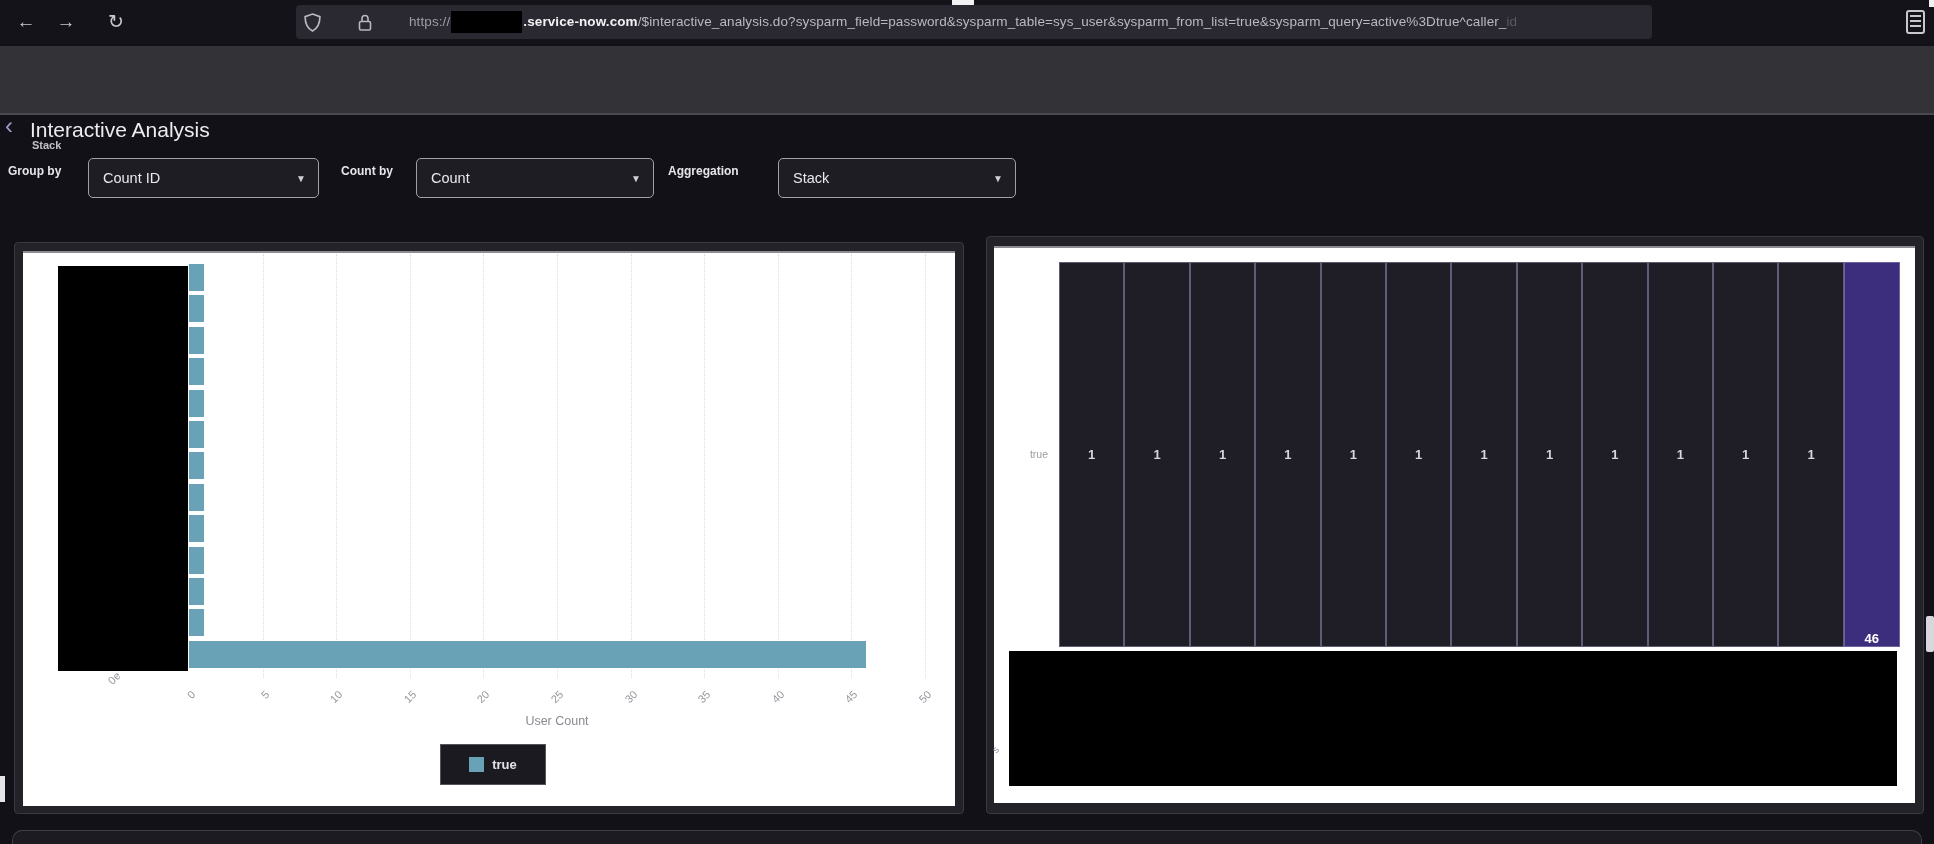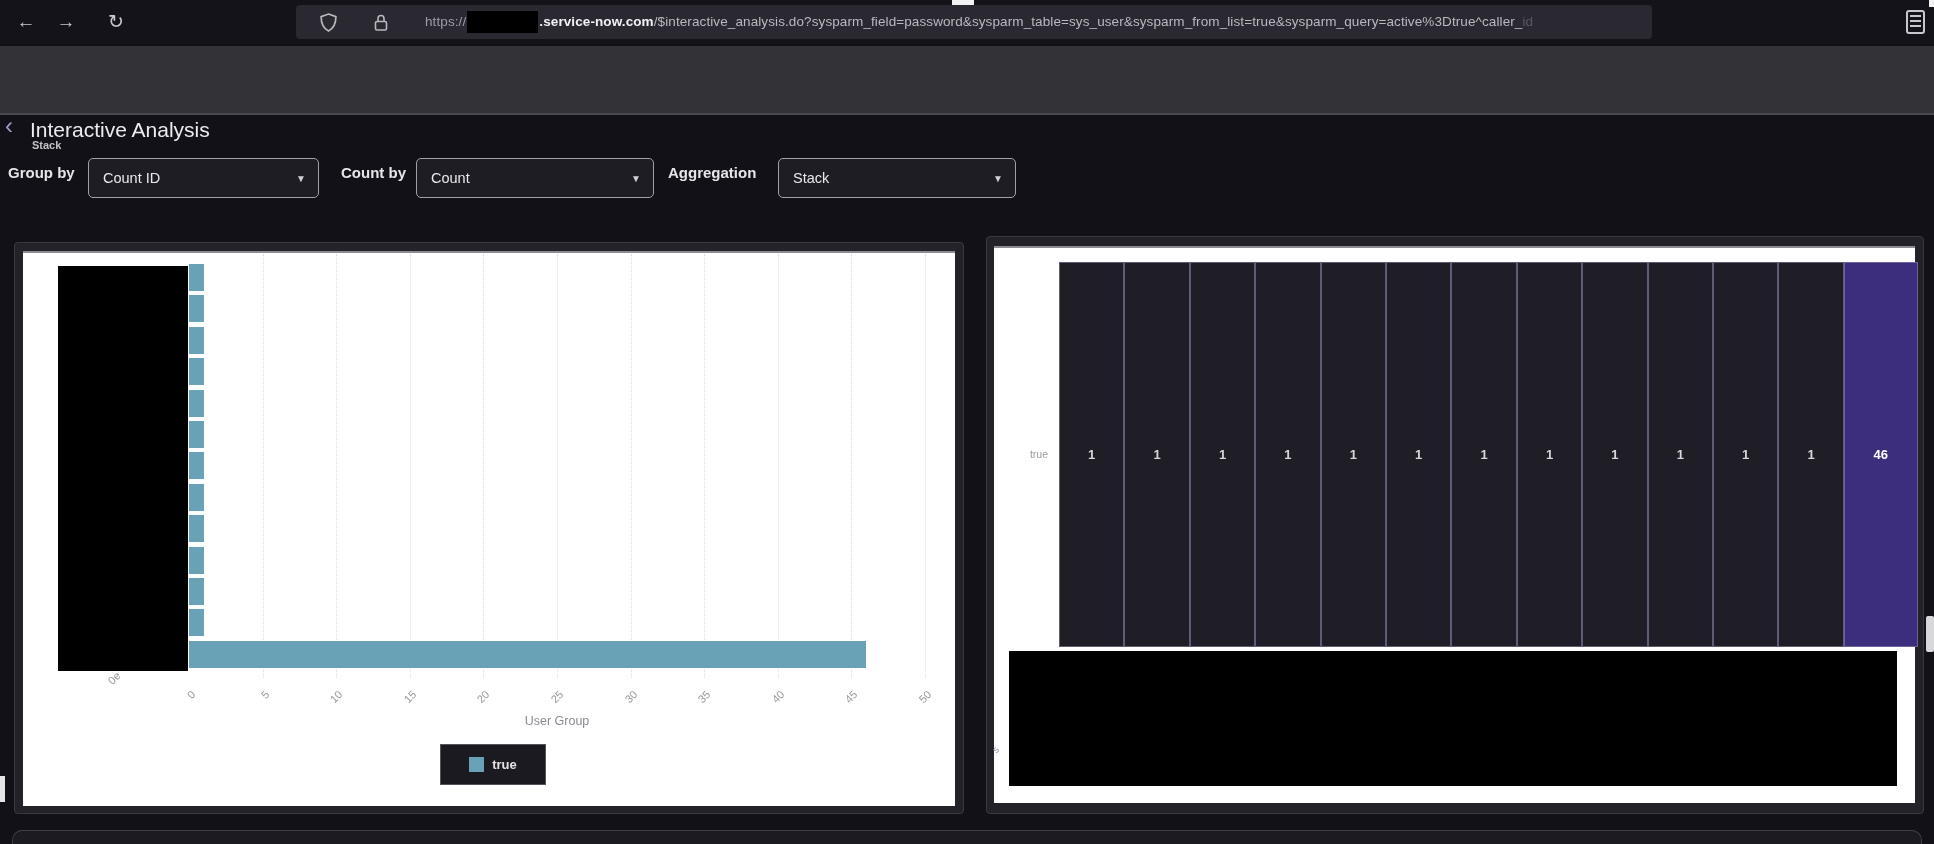--- a/index.html
+++ b/index.html
@@ -6,39 +6,39 @@
   #stage{position:relative;width:1934px;height:844px;overflow:hidden;
          font-family:"Liberation Sans",sans-serif;background:#121117;}
   .abs{position:absolute;}
 
   
   #toolbar{left:0;top:0;width:1934px;height:44px;background:#141319;}
   .nav-ico{color:#c9c9cf;font-size:19px;line-height:44px;text-align:center;width:28px;top:0;cursor:default;}
   #tab-notch{left:952px;top:0;width:22px;height:7px;background:#f2f2f4;border-radius:0 0 3px 3px;}
   #tab-notch2{left:1929px;top:0;width:5px;height:7px;background:#f2f2f4;}
   #urlbar{left:296px;top:5px;width:1356px;height:34px;background:#2a2931;border-radius:4px;
-          display:flex;align-items:center;padding:0 24px;box-sizing:border-box;overflow:hidden;gap:28px;}
+          display:flex;align-items:center;padding:0 8px;box-sizing:border-box;overflow:hidden;gap:28px;}
   #urlbar svg{flex:0 0 auto;margin-right:9px;}
   .url-txt{white-space:nowrap;font-size:13.5px;letter-spacing:.1px;}
   .u-proto{color:#9d9da5;}
   .u-redact{display:inline-block;width:71px;height:22px;background:#000;vertical-align:middle;margin:0 1px;}
   .u-domain{color:#f2f2f5;font-weight:bold;}
   .u-path{color:#b9b9c1;}
   .u-tail{color:#5b5a63;}
   #reader-ico{left:1906px;top:10px;width:15px;height:20px;border:2px solid #c7c7cd;border-radius:3px;}
   #reader-ico i{display:block;height:2px;background:#c7c7cd;margin:3px 2px 0 2px;}
 
   
   #appheader{left:0;top:46px;width:1934px;height:67px;background:#323237;border-bottom:2px solid #4a494f;}
   #back-chev{left:5px;top:68px;color:#9b9bd0;font-size:24px;line-height:24px;cursor:default;}
   #page-title{left:30px;top:56px;color:#ececef;font-size:21px;margin-top:16px;}
   #page-subtitle{left:32px;top:93px;color:#c2c2c7;font-size:11px;font-weight:bold;}
 
   
-  .flt-label{top:164px;color:#e6e6ea;font-size:15px;font-weight:bold;}
+  .flt-label{top:164px;color:#e6e6ea;font-size:12px;font-weight:bold;}
   .flt-box{top:158px;height:40px;background:#1e1d24;border:1px solid #9fa0a8;border-radius:5px;
            box-sizing:border-box;display:flex;align-items:center;justify-content:space-between;
            padding:0 12px 0 14px;cursor:pointer;}
   .flt-val{color:#e9e9ed;font-size:14.5px;}
   .flt-caret{color:#cfcfd5;font-size:10px;}
 
   
   .panel{background:#232229;border:1px solid #3a3942;border-radius:4px;}
   #panel-left{left:14px;top:242px;width:948px;height:570px;}
   #panel-right{left:986px;top:236px;width:936px;height:576px;}
@@ -152,21 +152,21 @@
       <div class="bar" style="left: 189px; top: 389.6px; width: 14.72px; height: 27px; background: rgb(105, 161, 183);"></div>
       <div class="bar" style="left: 189px; top: 421px; width: 14.72px; height: 27px; background: rgb(105, 161, 183);"></div>
       <div class="bar" style="left: 189px; top: 452.4px; width: 14.72px; height: 27px; background: rgb(105, 161, 183);"></div>
       <div class="bar" style="left: 189px; top: 483.8px; width: 14.72px; height: 27px; background: rgb(105, 161, 183);"></div>
       <div class="bar" style="left: 189px; top: 515.2px; width: 14.72px; height: 27px; background: rgb(105, 161, 183);"></div>
       <div class="bar" style="left: 189px; top: 546.6px; width: 14.72px; height: 27px; background: rgb(105, 161, 183);"></div>
       <div class="bar" style="left: 189px; top: 578px; width: 14.72px; height: 27px; background: rgb(105, 161, 183);"></div>
       <div class="bar" style="left: 189px; top: 609.4px; width: 14.72px; height: 27px; background: rgb(105, 161, 183);"></div>
       <div class="bar" style="left: 189px; top: 640.8px; width: 677.12px; height: 27px; background: rgb(105, 161, 183);"></div>
     </div>
-  <div class="abs" id="xaxis-label" style="left:489px;top:714px;width:136px;text-align:center;">User Group</div>
+  <div class="abs" id="xaxis-label" style="left:489px;top:714px;width:136px;text-align:center;">User Count</div>
   <div class="abs clipped-lbl" style="left:108px;top:672px;">0e</div>
   <div id="legend" class="abs">
     <span class="sw"></span>
     <span class="lg-txt">true</span>
   </div>
   <div class="redact" style="left:58px;top:266px;width:130px;height:405px;"></div>
 
   <div id="panel-right" class="abs panel">
     <div id="right-white" class="chart-white"></div>
   </div>
@@ -201,21 +201,21 @@
       </div>
       <div class="hm-cell" style="left: 1647.6px; width: 65.4px;">
         <span>1</span>
       </div>
       <div class="hm-cell" style="left: 1713px; width: 65.4px;">
         <span>1</span>
       </div>
       <div class="hm-cell" style="left: 1778.4px; width: 65.4px;">
         <span>1</span>
       </div>
-      <div class="hm-cell hot" style="left: 1843.8px; width: 74px;">
+      <div class="hm-cell hot" style="left: 1843.8px; width: 56px; align-items: flex-end;">
         <span>46</span>
       </div>
     </div>
   <div class="abs clipped-lbl" style="left:993px;top:744px;font-size:10px;">s</div>
   <div class="redact" style="left:1009px;top:651px;width:888px;height:135px;"></div>
 
   <div id="bottom-strip" class="abs"></div>
   <div id="scroll-thumb" class="abs"></div>
   <div id="left-edge-tick" class="abs"></div>
 </div>

